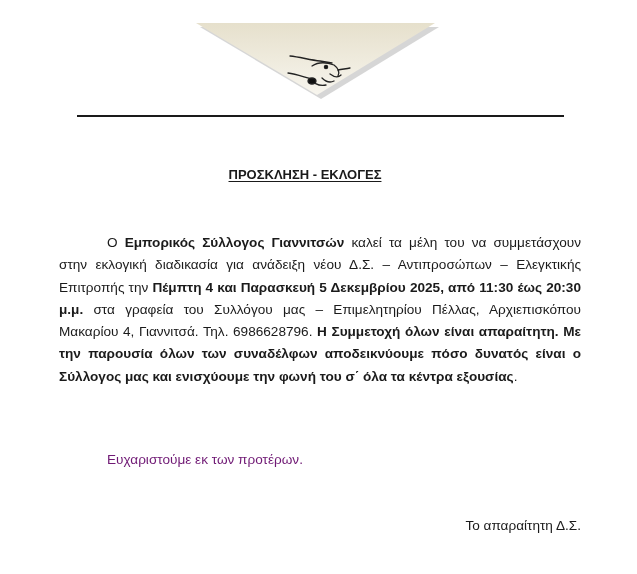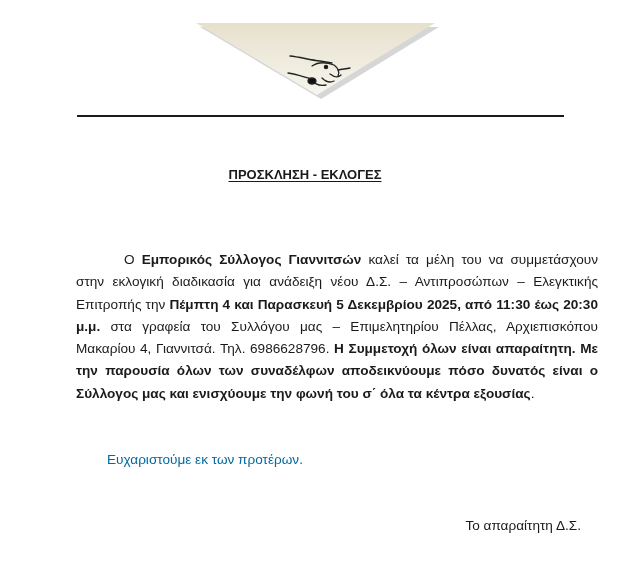--- a/index.html
+++ b/index.html
@@ -27,27 +27,27 @@
     }
     .doc-title {
       position: absolute; left: 0; width: 610px; top: 167px;
       text-align: center; font-weight: bold; font-size: 13px;
       text-decoration: underline; text-underline-offset: 2px;
       color: #1a1a1a;
     }
     .body-text {
       position: absolute; left: 59px; width: 522px; top: 232px;
       font-size: 13.6px; line-height: 22.3px; text-align: justify;
-      text-indent: 48px; margin: 17px;
+      text-indent: 48px; margin: 0;
       color: #1a1a1a;
     }
     .body-text b { font-weight: bold; }
     .thanks {
       position: absolute; left: 107px; top: 452px;
-      font-size: 13.6px; color: #0369a1;
+      font-size: 13.6px; color: #701a75;
     }
     .signature {
       position: absolute; right: 56px; top: 518px;
       font-size: 13.6px; color: #1a1a1a;
     }
   </style>
 </head>
 <body>
 
 <div class="logo">

